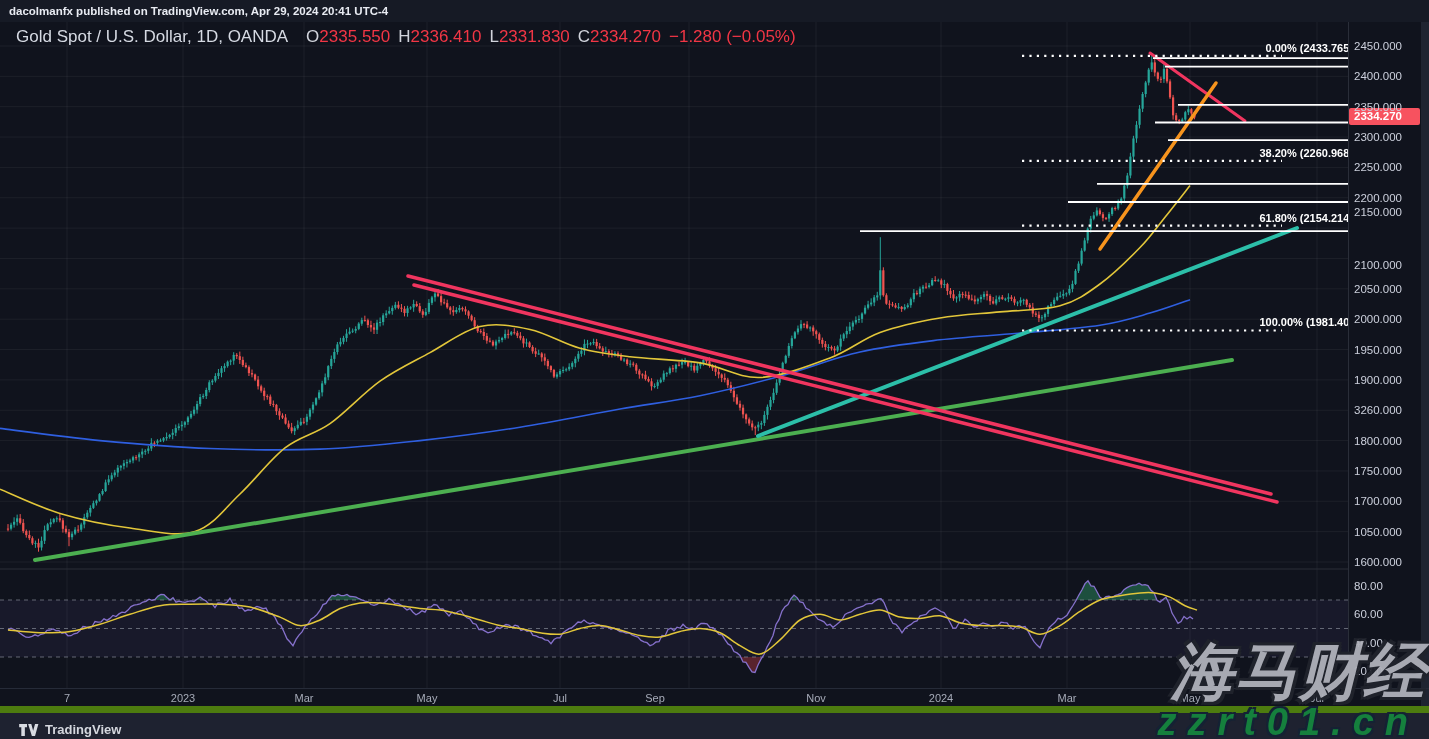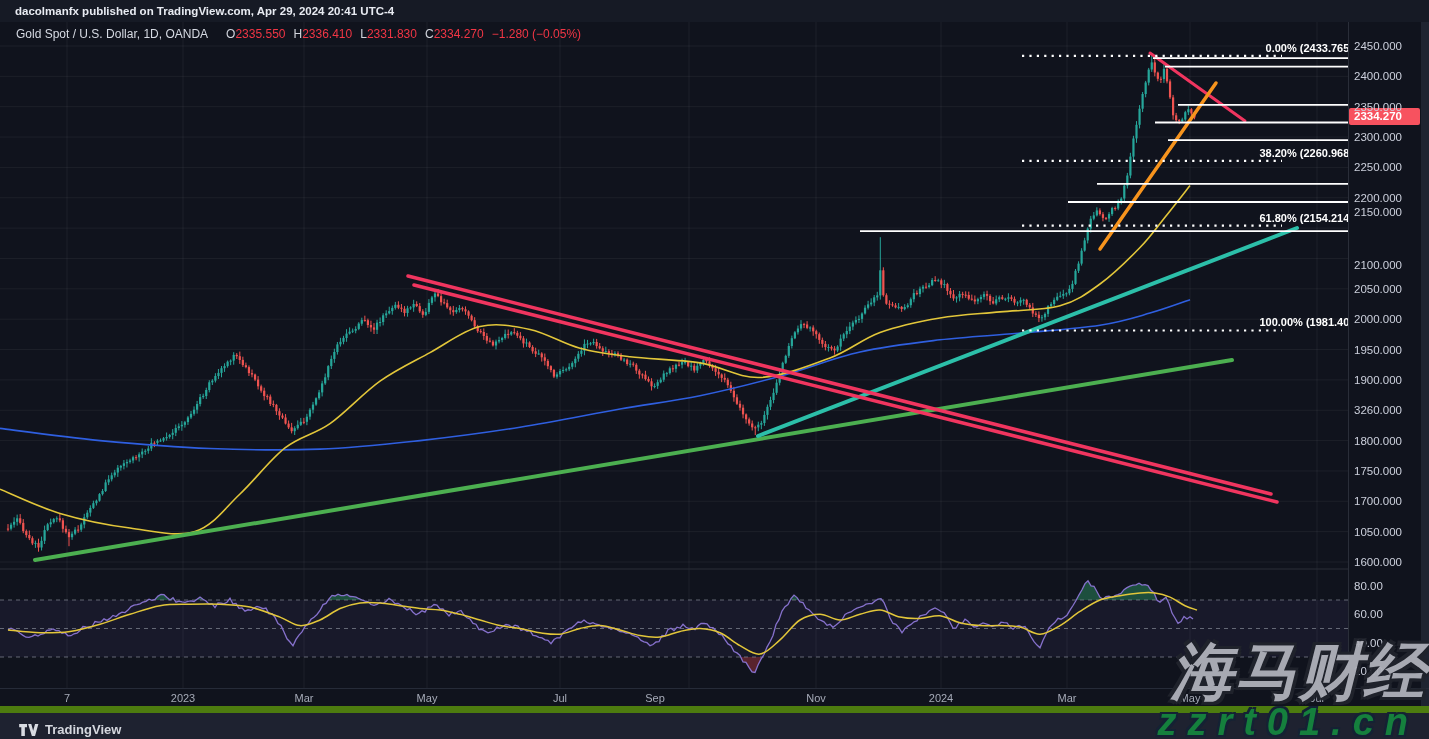--- a/index.html
+++ b/index.html
@@ -1,23 +1,23 @@
 <!DOCTYPE html>
 <html><head>
 <meta charset="utf-8">
 <style>
   html,body{margin:0;padding:0;background:#0b0e15;}
   .app{position:relative;width:1429px;height:739px;background:#10131d;overflow:hidden;
        font-family:"Liberation Sans",sans-serif;-webkit-font-smoothing:antialiased;}
   .topbar{position:absolute;left:0;top:0;width:1429px;height:22px;background:#161a25;
-          color:#e8ebf2;font-size:11.5px;font-weight:bold;line-height:22px;padding-left:15px;box-sizing:border-box;}
+          color:#e8ebf2;font-size:11.5px;font-weight:bold;line-height:22px;padding-left:9px;box-sizing:border-box;}
   .chart-region{position:absolute;left:0;top:22px;width:1429px;height:666px;}
   .plot{position:absolute;left:0;top:0;width:1348px;height:666px;overflow:hidden;}
   .plot svg{position:absolute;left:0;top:0;}
-  .legend{position:absolute;left:16px;top:5px;font-size:12px;color:#d6dae3;white-space:nowrap;z-index:3;}
+  .legend{position:absolute;left:16px;top:5px;font-size:17px;color:#d6dae3;white-space:nowrap;z-index:3;}
   .legend .sym{margin-right:10px;}
   .legend .k{color:#d1d4dc;margin-left:8px;}
   .legend .v,.legend .chg{color:#f23645;}
   .legend .chg{margin-left:8px;}
   .fib-label{position:absolute;right:-5px;color:#ffffff;font-size:11px;font-weight:bold;
              height:14px;line-height:14px;white-space:nowrap;z-index:2;}
   .axis{position:absolute;left:1348px;top:0;width:73px;height:666px;border-left:1px solid #2a2e39;}
   .axis .tick{position:absolute;left:5px;font-size:11.5px;color:#ccd0dc;height:14px;line-height:14px;white-space:nowrap;}
   .badge{position:absolute;left:0;width:71px;height:17px;background:#f7525f;color:#ffffff;
          font-size:11.5px;font-weight:bold;line-height:17px;padding-left:5px;box-sizing:border-box;border-radius:2px;}

